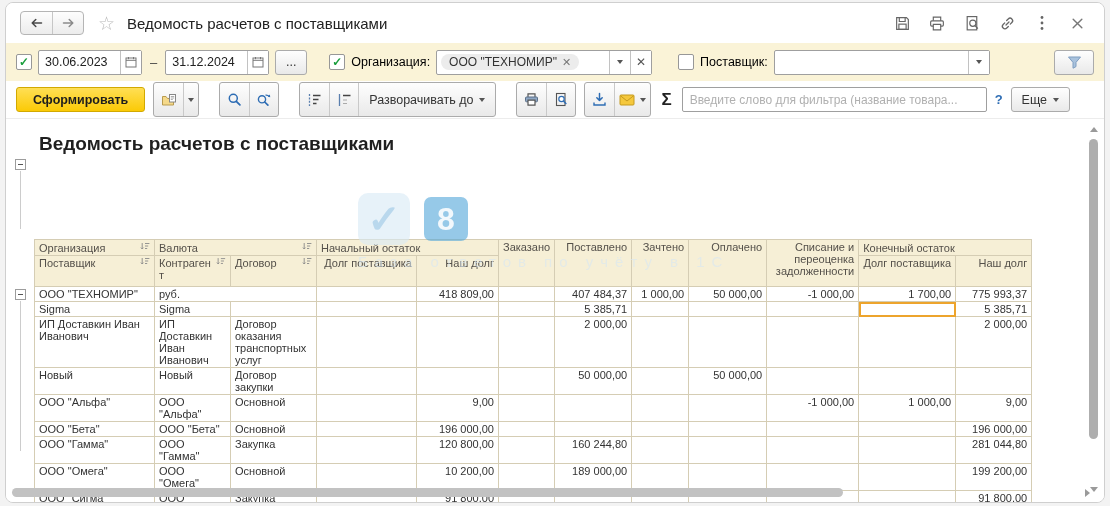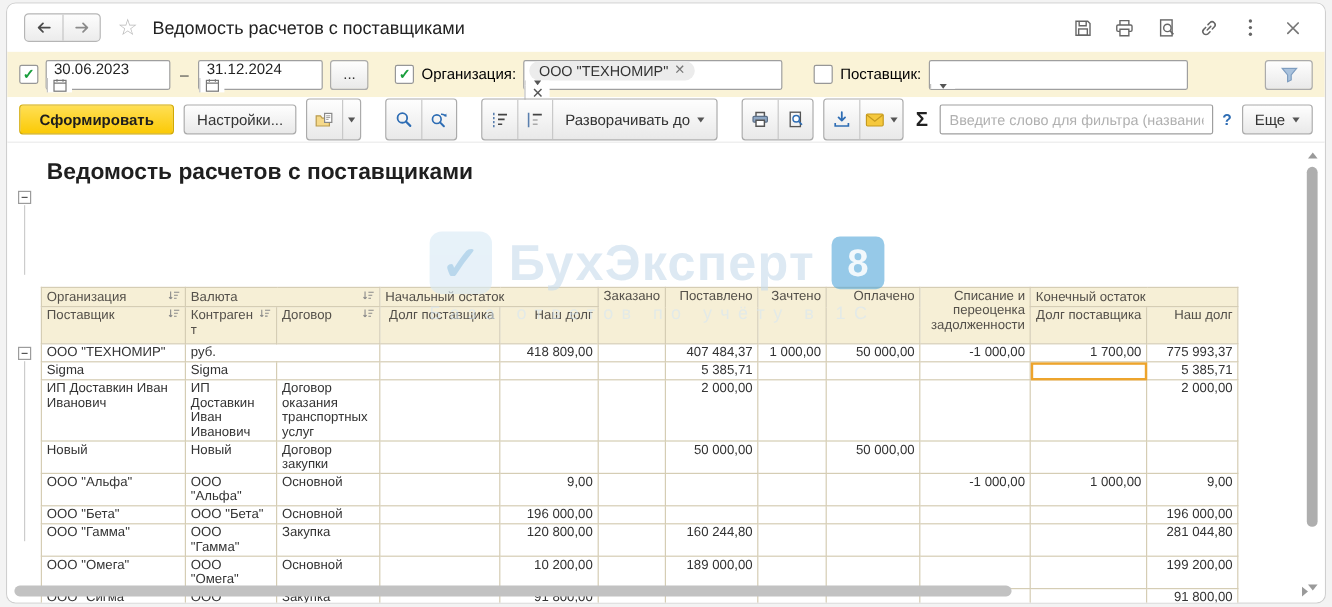--- a/index.html
+++ b/index.html
@@ -14,21 +14,21 @@
   .navbtn + .navbtn { border-left:1px solid #c6c6c6; }
   .star { font-size:19px; color:#b9b9b9; margin:0 12px 0 14px; }
   .win-title { font-size:15px; color:#222; }
   .win-icons { margin-left:auto; display:flex; align-items:center; gap:17px; padding-right:4px; }
   .win-icons .wicon { display:flex; align-items:center; justify-content:center; width:18px; height:18px; }
 
   
   .filterbar { height:38px; background:#faf3d7; display:flex; align-items:center; padding:0 10px; gap:6px; }
   .cb { width:16px; height:16px; background:#fff; border:1px solid #979797; border-radius:2px; font-size:12px; line-height:14px;
         text-align:center; color:#199e3c; font-weight:bold; flex:none; }
-  .combo { display:flex; align-items:stretch; height:25px; background:#fff; border:1px solid #9f9f9f; border-radius:2px;flex-direction:column; }
+  .combo { display:flex; align-items:stretch; height:25px; background:#fff; border:1px solid #9f9f9f; border-radius:2px; }
   .combo .val { display:flex; align-items:center; padding:0 6px; font-size:12.5px; color:#222; }
   .combo .seg { width:21px; display:flex; align-items:center; justify-content:center; border-left:1px solid #c2c2c2; background:#fff; }
   .pill { display:flex; align-items:center; gap:5px; background:#ececec; border-radius:9px; padding:1px 8px; font-size:12px; color:#333; }
   .pill .px { color:#777; font-size:11px; }
   .caret { width:0; height:0; border-left:3.5px solid transparent; border-right:3.5px solid transparent; border-top:4px solid #555; }
   .flabel { font-size:12.5px; color:#000000; white-space:nowrap; }
   .dash { font-size:13px; color:#444; margin:0 2px; }
   .btn { height:25px; display:inline-flex; align-items:center; justify-content:center; gap:6px; padding:0 10px;
          border:1px solid #ababab; border-radius:3px; background:linear-gradient(#fefefe,#e9e9e9); font-size:12.5px; color:#333; white-space:nowrap; }
   .funnel-btn { margin-left:auto; width:40px; }
@@ -205,21 +205,20 @@
 
     <button class="btn funnel-btn">
       <svg width="15" height="13" viewBox="0 0 15 13">
           <path d="M1.5 1h12L9 6.4v4.2l-3 1.6V6.4z" fill="#a9c2dd" stroke="#7e9dc0" stroke-width="1"></path>
         </svg>
     </button>
   </div>
 
   <div class="toolbar">
     <button class="btn btn-primary">Сформировать</button>
-    <button class="btn">Настройки...</button>
     <div class="btn-group">
       <span class="iseg">
         <svg width="16" height="14" viewBox="0 0 16 14">
             <path d="M1.5 3.5v8.5h11V5.5h-6l-1.5-2z" fill="#f5d98a" stroke="#b99b4e"></path>
             <rect x="8.5" y="1.5" width="6" height="7.5" fill="#fff" stroke="#888"></rect>
             <path d="M9.8 3.5h3.4M9.8 5h3.4M9.8 6.5h2" stroke="#999" stroke-width=".8"></path>
           </svg>
       </span>
       <span class="iseg" style="min-width:15px;">
           <span class="caret"></span>
@@ -309,21 +308,20 @@
     <span class="exp-line" style="left:14px; top:52px; height:58px;"></span>
     <span class="exp" style="left:9px; top:170px;"></span>
     <span class="exp-line" style="left:14px; top:182px; height:150px;"></span>
 
     <div class="rpt-title">Ведомость расчетов с поставщиками</div>
 
 
     <div class="watermark">
       <div class="wm-row">
         <span class="wm-logo">✓</span>
-        <span class="wm-text">БухЭксперт</span>
         <span class="wm-badge">8</span>
       </div>
       <div class="wm-sub">База ответов по учёту в 1С</div>
     </div>
 
     <table class="rpt" id="report-table">
         <colgroup>
           <col style="width: 120px;">
           <col style="width: 76px;">
           <col style="width: 86px;">

